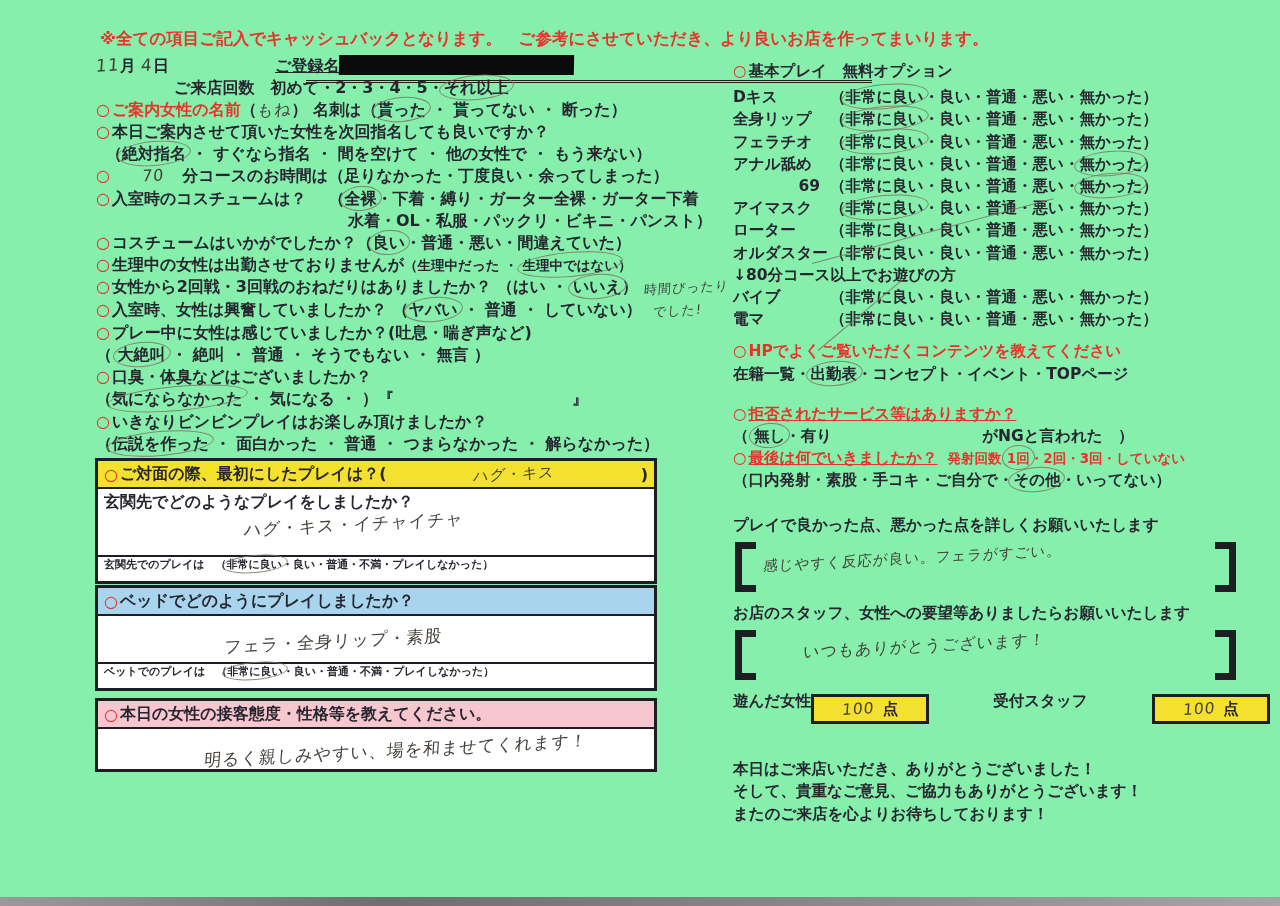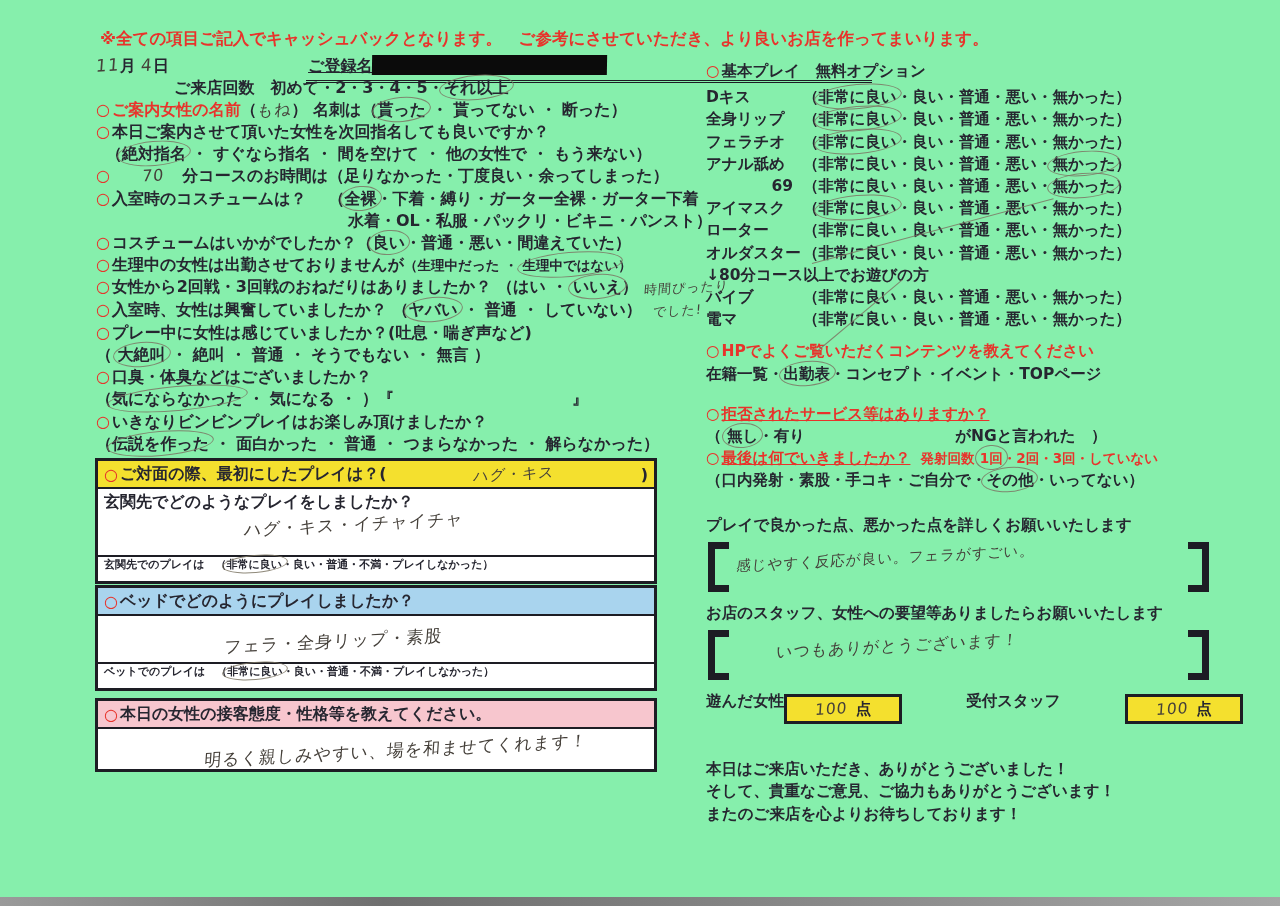--- a/index.html
+++ b/index.html
@@ -1,23 +1,23 @@
 <!DOCTYPE html>
 <html><head>
 <meta charset="utf-8">
 <style>
   html,body{margin:0;padding:0;background:#e8e8e6;}
   .page{position:relative;width:1280px;height:906px;background:#86efac;overflow:hidden;
         font-family:"DejaVu Sans",sans-serif;color:#262630;}
   .red{color:#e8332b;}
   .u-red{text-decoration:underline;text-decoration-color:#e8332b;}
-  .u-blk{text-decoration:underline;margin-left:33px;}
+  .u-blk{text-decoration:underline;}
   .top-note{position:absolute;left:100px;top:28px;font-size:16.5px;font-weight:700;white-space:nowrap;}
   .col-left{position:absolute;left:96px;top:54px;width:584px;}
-  .col-right{position:absolute;left:706px;top:60px;width:505px;}
+  .col-right{position:absolute;left:733px;top:60px;width:505px;}
   .line{font-size:16px;font-weight:700;line-height:22.1px;white-space:nowrap;}
   .col-right .line{font-size:15.5px;line-height:22.2px;}
   .ring{color:#e8332b;margin-right:2px;font-weight:700;}
   .ring.blk{color:#262630;}
   .sp{display:inline-block;}
   .small{font-size:13.5px;}
   .hw{display:inline-block;font-weight:400;color:#45403a;transform:rotate(-3deg) skewX(-7deg);letter-spacing:1px;}
   .hw-sm{font-size:13px;margin-left:6px;}
   .hw-blk{font-size:17px;}
   .circled{position:relative;display:inline-block;}

